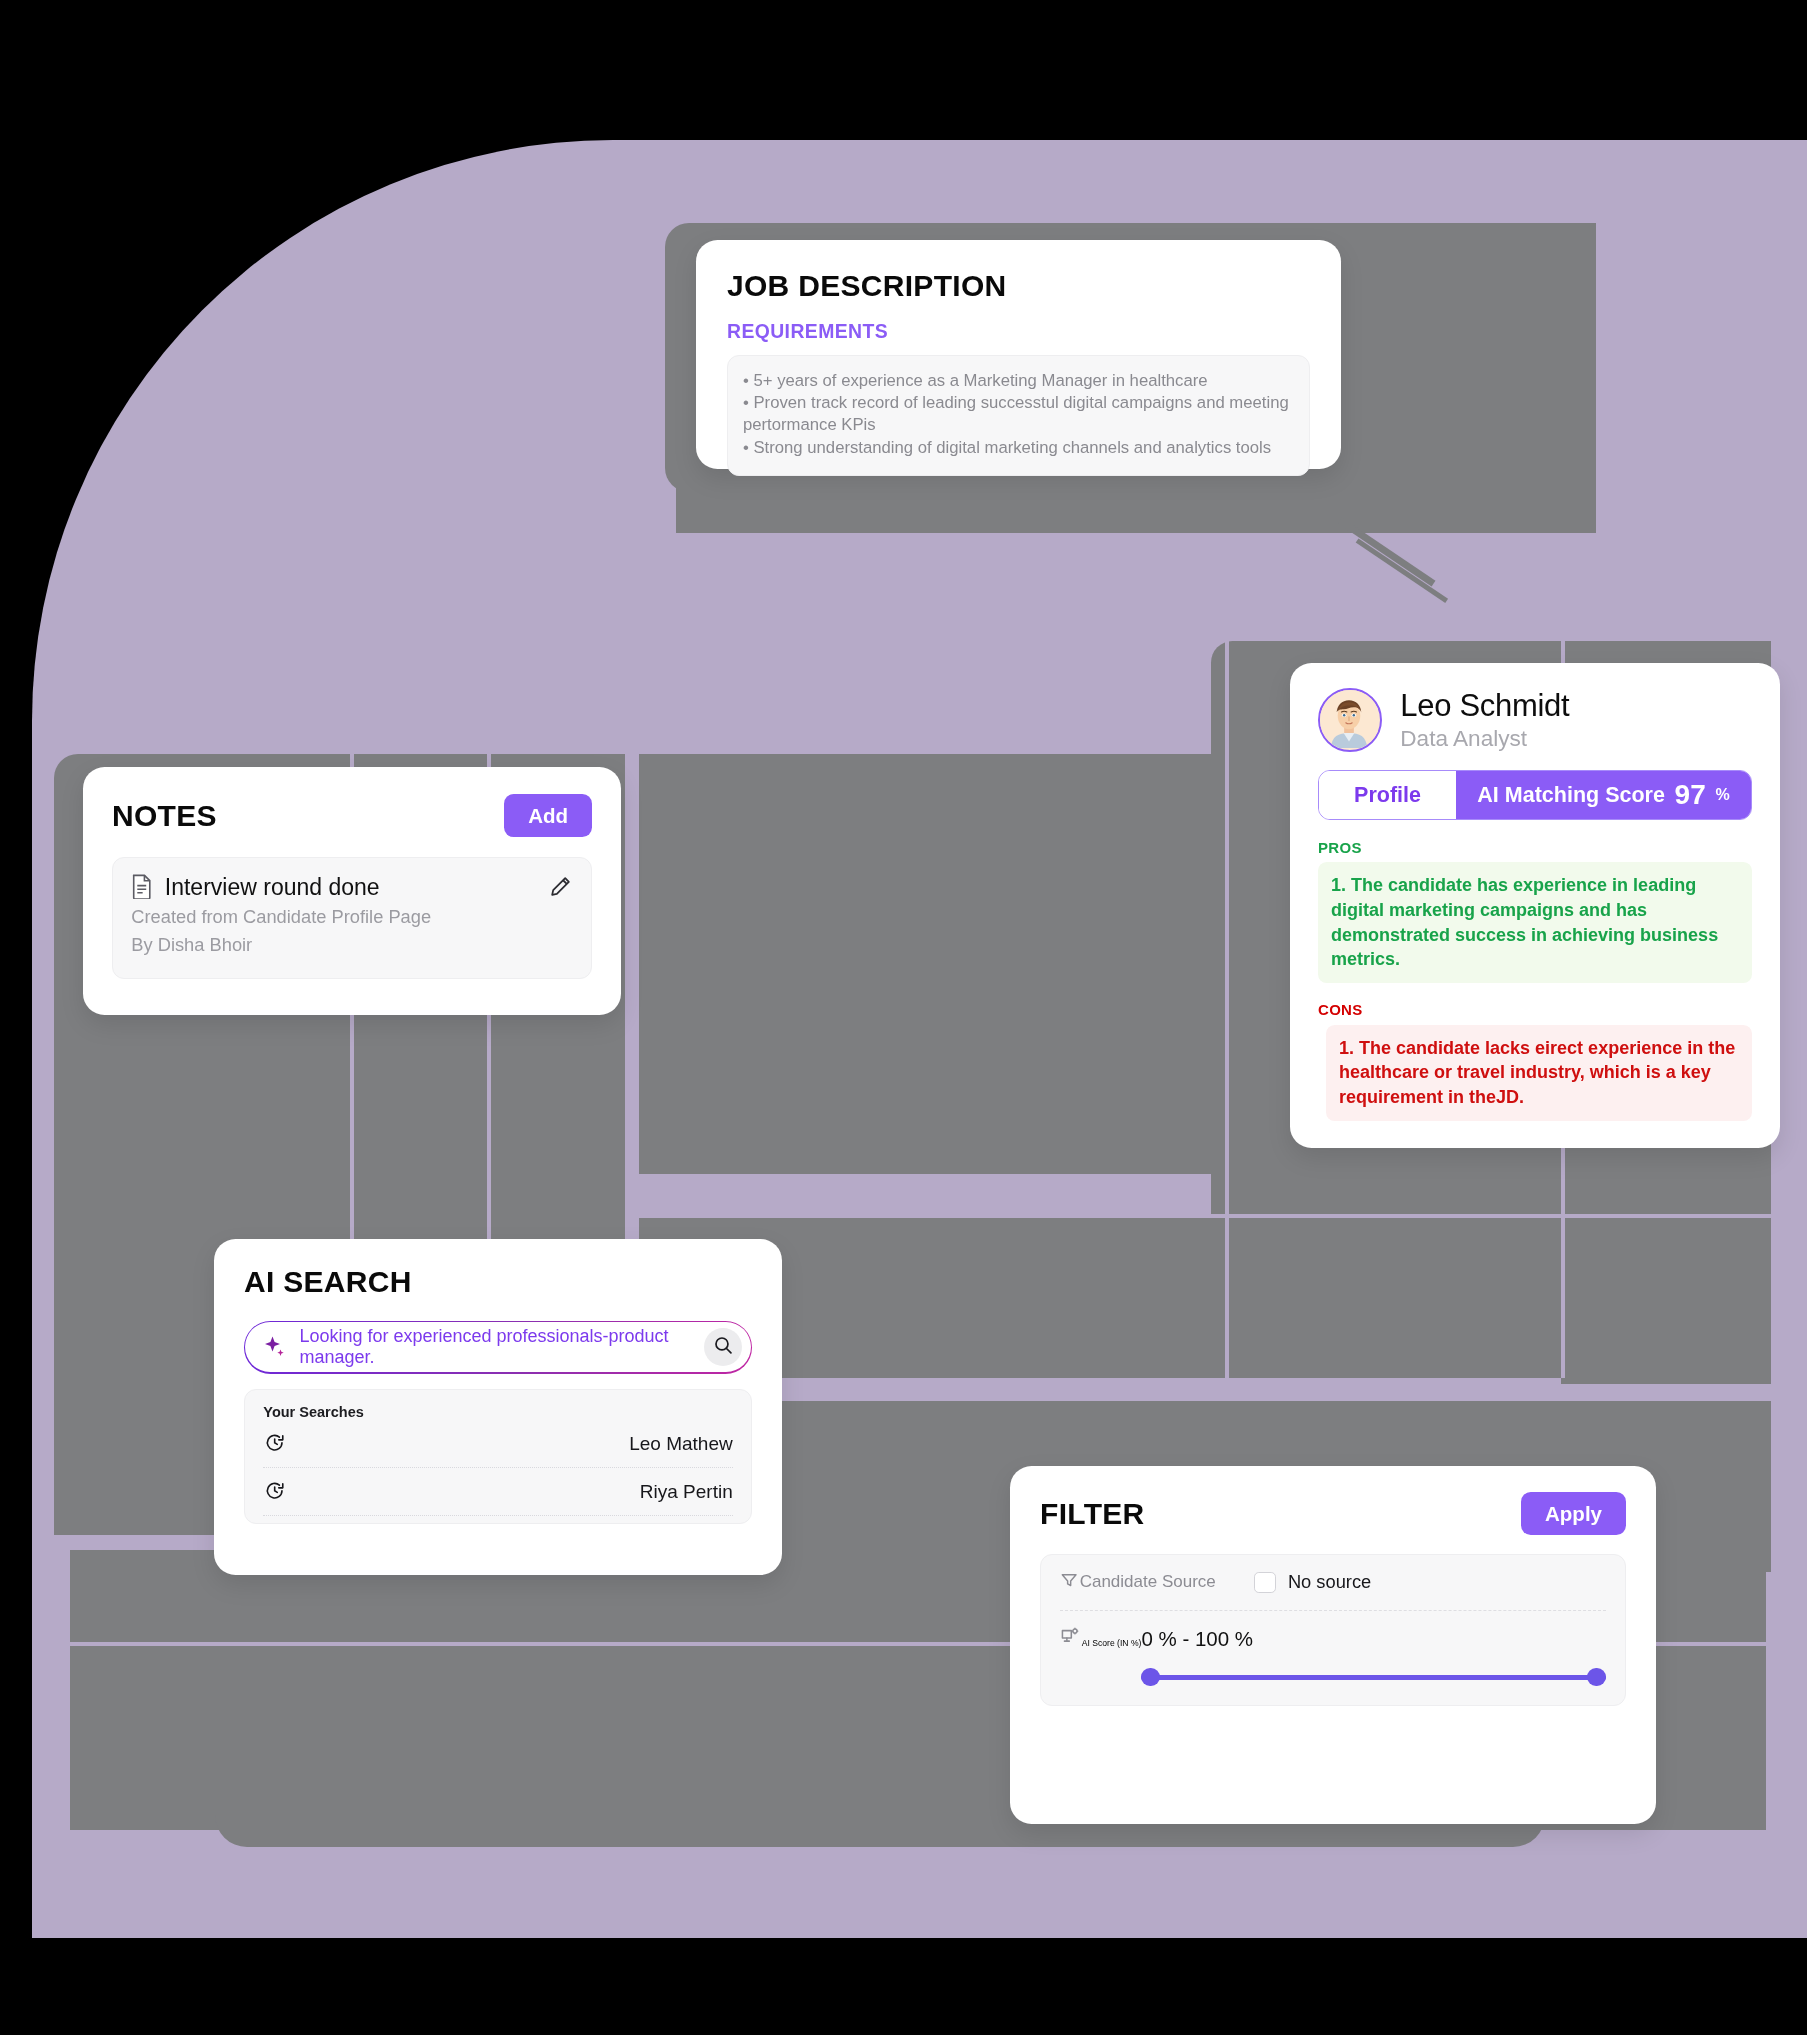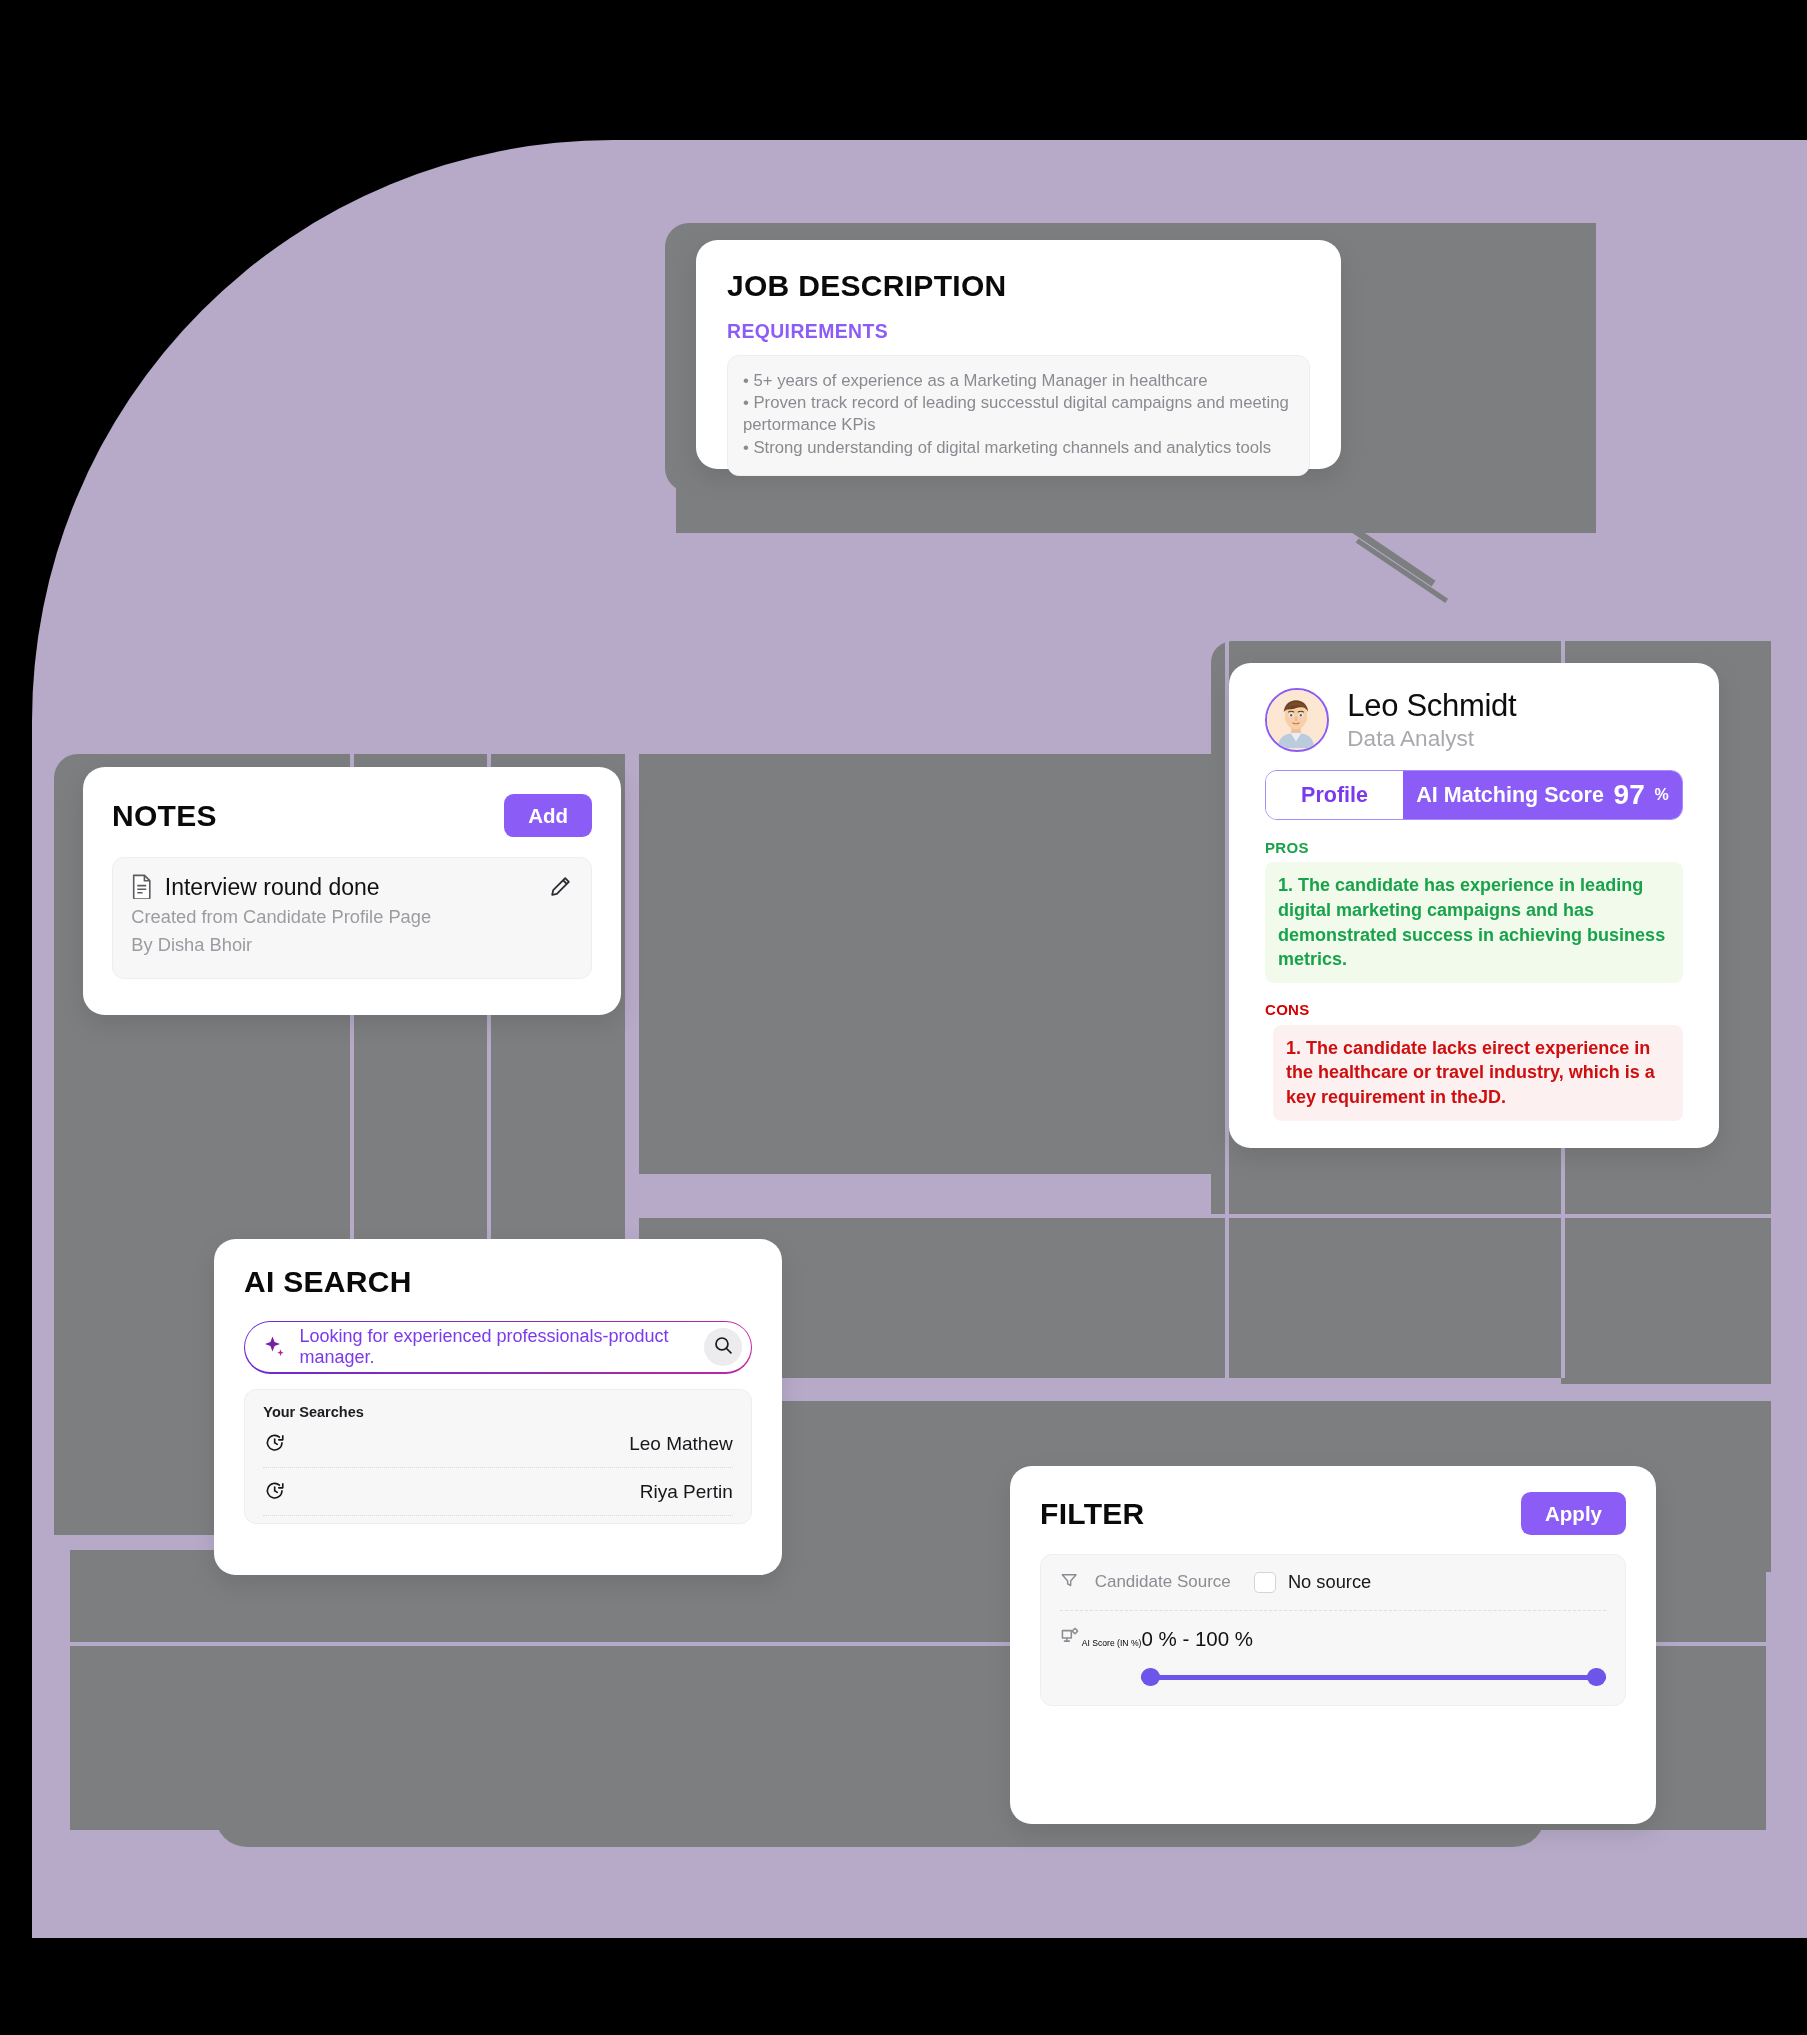--- a/index.html
+++ b/index.html
@@ -90,21 +90,21 @@
     border-radius:12px;
     padding:16px 18.3px 22.6px 18.3px;
     position:relative;
   }
   .note-row1 { display:flex; align-items:center; gap:12px; }
   .note-title { font-size:23px; color:#111; }
   .note-sub { font-size:18.3px; color:#9b9ba1; margin-top:5.4px; padding-left:0; }
   .note-pencil { position:absolute; right:18.3px; top:16px; cursor:pointer; }
 
   
-  #profile-card { left:1229px; top:663px; width:490px; height:485px; padding:25px 36px; }
+  #profile-card { left:1290px; top:663px; width:490px; height:485px; padding:25px 28px; }
   .prof-head { display:flex; align-items:center; gap:18.3px; }
   .avatar {
     width:64px; height:64px;
     border-radius:50%;
     border:2.7px solid #8b5cf6;
     background:#fce8d2;
     overflow:hidden;
     position:relative;
     flex:0 0 auto;
   }
@@ -203,21 +203,21 @@
     font-family:"Liberation Sans", sans-serif;
   }
   .filter-box {
     margin-top:18.3px;
     background:#f7f7f8;
     border:0.5px solid #eeeef0;
     border-radius:12px;
     padding:16px 19.4px 18.3px 19.4px;
   }
   .frow { display:flex; align-items:center; }
-  .frow .flabel { display:flex; align-items:center; gap:16px; width:194px; }
+  .frow .flabel { display:flex; align-items:center; gap:1px; width:194px; }
   .frow .flabel span { font-size:17px; color:#8c8c93; }
   .checkline { display:flex; align-items:center; gap:12px; cursor:pointer; }
   .checkbox {
     width:21.5px; height:21.5px; border-radius:4.8px;
     border:1.1px solid #d3d3d8; background:#fff;
   }
   .checkline span { font-size:18.3px; color:#17171b; }
   .fdiv { border-top:1.6px dashed #dedee2; margin:16px 0 0 0; }
   .frow2 { display:flex; align-items:flex-start; margin-top:16px; }
   .range-val { font-size:20.5px; color:#111; }

